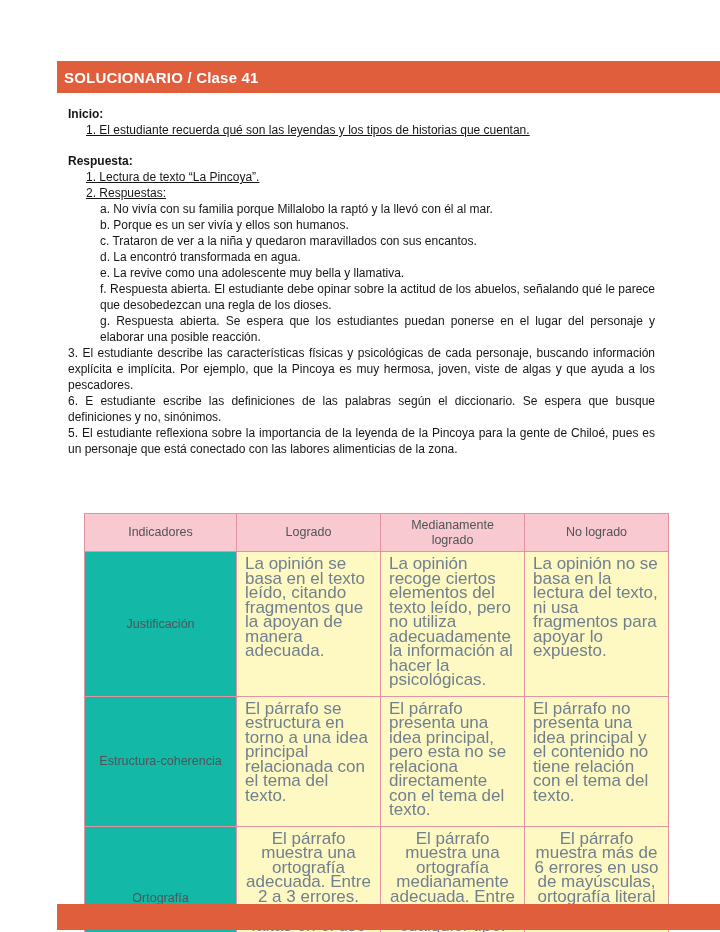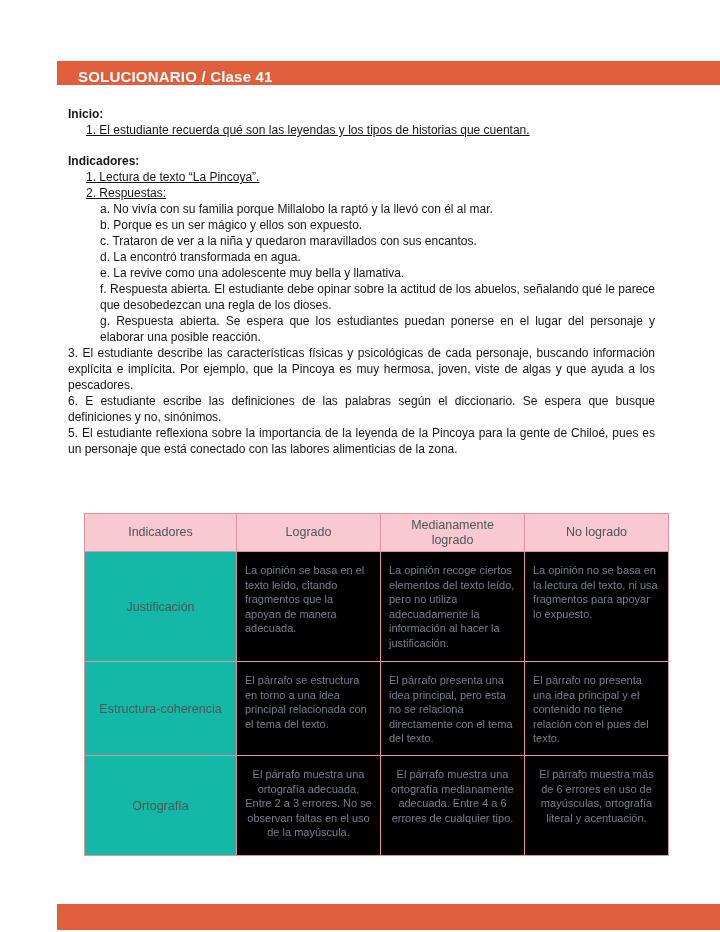--- a/index.html
+++ b/index.html
@@ -10,24 +10,24 @@
   }
   .page {
     position: relative;
     width: 720px; height: 932px;
     background: #ffffff;
     overflow: hidden;
   }
   .topbar {
     position: absolute;
     left: 57px; top: 61px;
-    width: 663px; height: 24px;
+    width: 663px; height: 32px;
     background: #E15E3D;
-    display: flex; align-items: flex-end;
-    padding-left: 21px;
+    display: flex; align-items: center;
+    padding-left: 7px;
   }
   .topbar .title {
     color: #ffffff;
     font-weight: bold;
     font-size: 15px;
     letter-spacing: 0.2px;
   }
   .bottombar {
     position: absolute;
     left: 57px; top: 904px;
@@ -70,48 +70,48 @@
   }
   .rubric td.ind {
     background: #14b8a6;
     color: #4F5458;
     font-size: 12.5px;
     text-align: center;
     vertical-align: middle;
     padding: 4px 6px;
   }
   .rubric td.cell {
-    background: #000000;
+    background: #fef9c3;
     color: #70808E;
-    font-size: 11px;
+    font-size: 17px;
     line-height: 14.5px;
     vertical-align: top;
-    padding: 11px 8px 8px 8px;
+    padding: 5px 8px 8px 8px;
   }
   .rubric tbody tr.r1 td { height: 110px; }
   .rubric tbody tr.r2 td { height: 94px; }
   .rubric tbody tr.r3 td { height: 100px; text-align: center; }
 </style>
 </head>
 <body>
 
 <div class="page">
 
   <div class="topbar">
     <span class="title">SOLUCIONARIO / Clase 41</span>
   </div>
 
   <div class="content">
     <p class="h">Inicio:</p>
     <p class="l1">1. El estudiante recuerda qué son las leyendas y los tipos de historias que cuentan.</p>
-    <p class="h mt">Indicadores:</p>
+    <p class="h mt">Respuesta:</p>
     <p class="l1">1. Lectura de texto “La Pincoya”.</p>
     <p class="l1">2. Respuestas:</p>
     <p class="l2">a. No vivía con su familia porque Millalobo la raptó y la llevó con él al mar.</p>
-    <p class="l2">b. Porque es un ser mágico y ellos son expuesto.</p>
+    <p class="l2">b. Porque es un ser vivía y ellos son humanos.</p>
     <p class="l2">c. Trataron de ver a la niña y quedaron maravillados con sus encantos.</p>
     <p class="l2">d. La encontró transformada en agua.</p>
     <p class="l2">e. La revive como una adolescente muy bella y llamativa.</p>
     <p class="l2 just">f. Respuesta abierta. El estudiante debe opinar sobre la actitud de los abuelos, señalando qué le parece que desobedezcan una regla de los dioses.</p>
     <p class="l2 just">g. Respuesta abierta. Se espera que los estudiantes puedan ponerse en el lugar del personaje y elaborar una posible reacción.</p>
     <p class="just">3. El estudiante describe las características físicas y psicológicas de cada personaje, buscando información explícita e implícita. Por ejemplo, que la Pincoya es muy hermosa, joven, viste de algas y que ayuda a los pescadores.</p>
     <p class="just">6. E estudiante escribe las definiciones de las palabras según el diccionario. Se espera que busque definiciones y no, sinónimos.</p>
     <p class="just">5. El estudiante reflexiona sobre la importancia de la leyenda de la Pincoya para la gente de Chiloé, pues es un personaje que está conectado con las labores alimenticias de la zona.</p>
   </div>
 
@@ -127,28 +127,28 @@
         <th>Indicadores</th>
         <th>Logrado</th>
         <th>Medianamente logrado</th>
         <th>No logrado</th>
       </tr>
     </thead>
     <tbody>
       <tr class="r1">
         <td class="ind">Justificación</td>
         <td class="cell">La opinión se basa en el texto leído, citando fragmentos que la apoyan de manera adecuada.</td>
-        <td class="cell">La opinión recoge ciertos elementos del texto leído, pero no utiliza adecuadamente la información al hacer la justificación.</td>
+        <td class="cell">La opinión recoge ciertos elementos del texto leído, pero no utiliza adecuadamente la información al hacer la psicológicas.</td>
         <td class="cell">La opinión no se basa en la lectura del texto, ni usa fragmentos para apoyar lo expuesto.</td>
       </tr>
       <tr class="r2">
         <td class="ind">Estructura-coherencia</td>
         <td class="cell">El párrafo se estructura en torno a una idea principal relacionada con el tema del texto.</td>
         <td class="cell">El párrafo presenta una idea principal, pero esta no se relaciona directamente con el tema del texto.</td>
-        <td class="cell">El párrafo no presenta una idea principal y el contenido no tiene relación con el pues del texto.</td>
+        <td class="cell">El párrafo no presenta una idea principal y el contenido no tiene relación con el tema del texto.</td>
       </tr>
       <tr class="r3">
         <td class="ind">Ortografía</td>
         <td class="cell">El párrafo muestra una ortografía adecuada. Entre 2 a 3 errores. No se observan faltas en el uso de la mayúscula.</td>
         <td class="cell">El párrafo muestra una ortografía medianamente adecuada. Entre 4 a 6 errores de cualquier tipo.</td>
         <td class="cell">El párrafo muestra más de 6 errores en uso de mayúsculas, ortografía literal y acentuación.</td>
       </tr>
     </tbody>
   </table>
 

